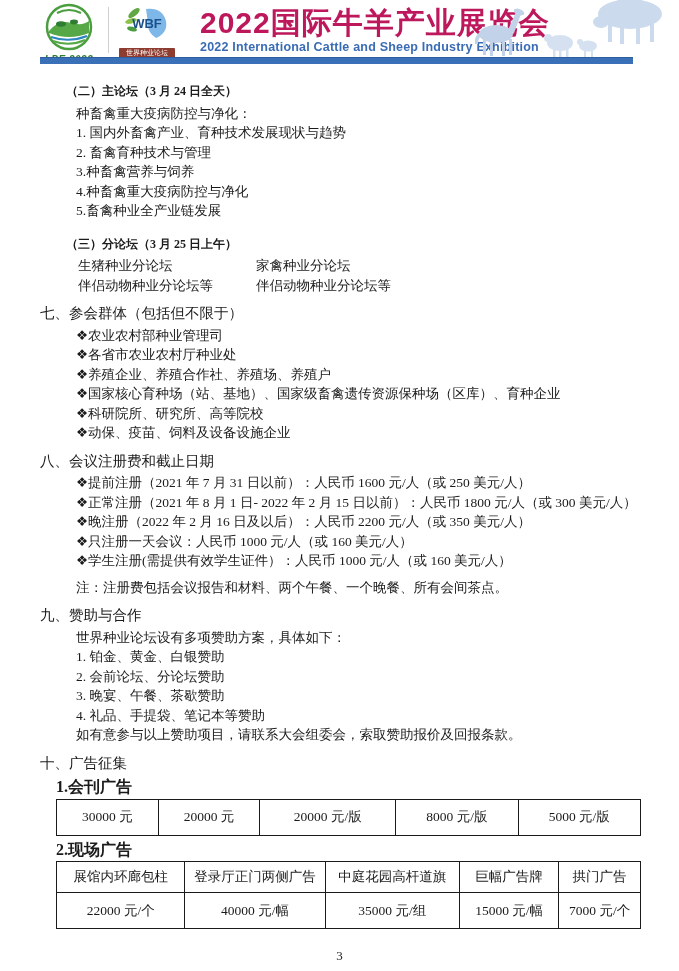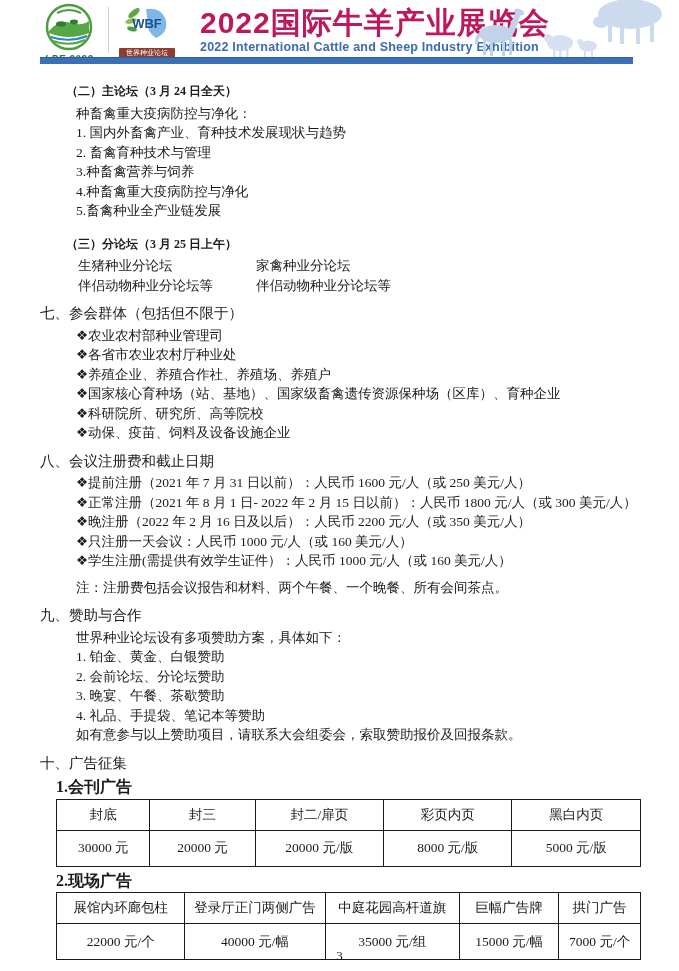--- a/index.html
+++ b/index.html
@@ -174,27 +174,20 @@
       <li>3. 晚宴、午餐、茶歇赞助</li>
       <li>4. 礼品、手提袋、笔记本等赞助</li>
     </ul>
     <div class="outro">如有意参与以上赞助项目，请联系大会组委会，索取赞助报价及回报条款。</div>
 
     <div class="h-hei">十、广告征集</div>
 
     <div class="subnum">1.会刊广告</div>
     <table class="ad">
       <tbody>
-          <tr class="hrow">
-        <td class="t1-c0">封底</td>
-        <td class="t1-c1">封三</td>
-        <td class="t1-c2">封二/扉页</td>
-        <td class="t1-c3">彩页内页</td>
-        <td class="t1-c4">黑白内页</td>
-      </tr>
       <tr class="vrow">
         <td>30000 元</td>
         <td>20000 元</td>
         <td>20000 元/版</td>
         <td>8000 元/版</td>
         <td>5000 元/版</td>
       </tr>
     </tbody>
       </table>
 

